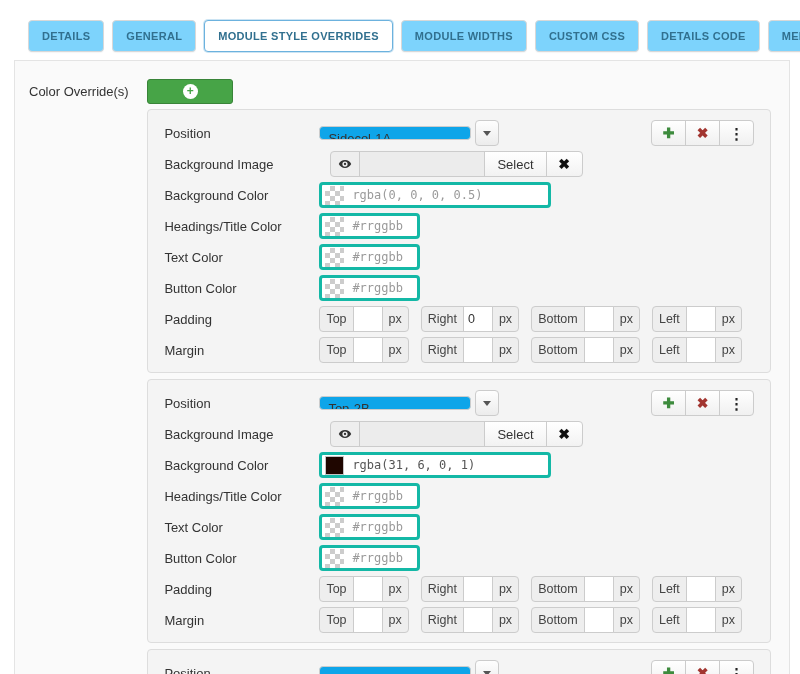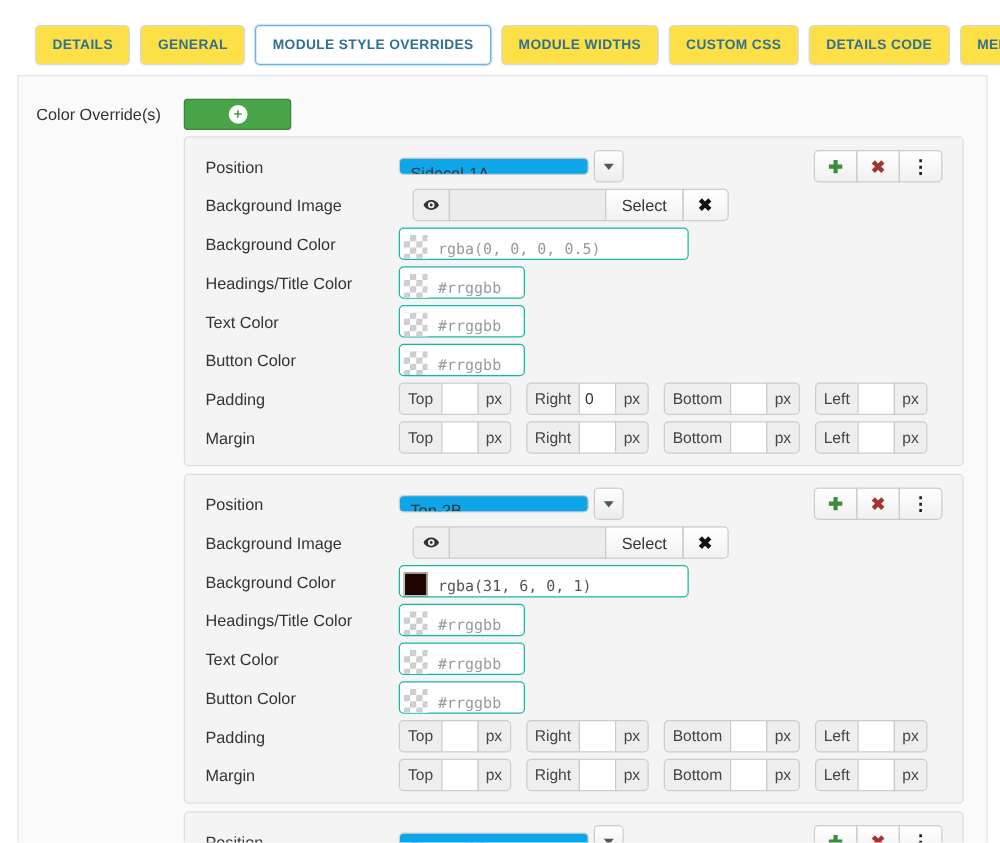--- a/index.html
+++ b/index.html
@@ -4,21 +4,21 @@
 <style>
   * { box-sizing: border-box; }
   html,body { margin:0; padding:0; }
   body {
     width:800px; height:674px; overflow:hidden; background:#fff;
     font-family:"Liberation Sans", sans-serif; font-size:13px; color:#333;
   }
   
   .tabbar { display:flex; gap:8px; padding:20px 10px 8px 28px; background:#fff; }
   .tab {
-    border:1px solid #d8d8d8; border-radius:4px; background:#fde047; color:#31708f;
+    border:1px solid #d8d8d8; border-radius:4px; background:#7dd3fc; color:#31708f;
     font-size:11px; font-weight:bold; letter-spacing:.3px; padding:9px 13px;
     cursor:pointer; white-space:nowrap; box-shadow:0 1px 1px rgba(0,0,0,.04);
   }
   .tab.active { background:#fff; border-color:#6cb2de; box-shadow:0 0 0 1px rgba(108,178,222,.35); }
   
   .content {
     margin:0 10px 0 14px; width:776px; height:620px;
     background:#fafafa; border:1px solid #e4e4e4; border-bottom:none;
     padding:18px 9px 0 14px; overflow:hidden;
   }
@@ -74,22 +74,22 @@
   .ig .addon { background:#eee; color:#333; display:flex; align-items:center; justify-content:center; }
   .eye-addon { width:30px; cursor:pointer; }
   .img-input { width:126px; background:#ececec; border:1px solid #ccc; padding:0 6px;
     font-family:"Liberation Sans",sans-serif; font-size:13px; color:#555; }
   .btn-plain { background:linear-gradient(#fff,#f2f2f2); color:#333; padding:0 12px;
     font-size:13px; cursor:pointer; display:flex; align-items:center; font-family:"Liberation Sans",sans-serif; }
   .btn-clear { width:37px; background:linear-gradient(#fff,#f2f2f2); cursor:pointer;
     display:flex; align-items:center; justify-content:center; color:#111; font-weight:bold; font-size:14px; }
   
   .color-input {
-    height:26px; background:#fff; border:1px solid #14b8a6; border-radius:4px;
-    display:inline-flex; align-items:flex-end; padding:0 4px 0 3px;
+    height:26px; background:#fff; border:3px solid #14b8a6; border-radius:4px;
+    display:inline-flex; align-items:center; padding:0 4px 0 3px;
   }
   .color-input.wide { width:232px; }
   .color-input.narrow { width:101px; }
   .swatch { width:19px; height:19px; flex:none; margin-right:6px; border:1px solid #c4c4c4; }
   .swatch.checker {
     border:none; background-color:#fff;
     background-image:linear-gradient(45deg,#ccc 25%,transparent 25%,transparent 75%,#ccc 75%),
                      linear-gradient(45deg,#ccc 25%,#fff 25%,#fff 75%,#ccc 75%);
     background-size:10px 10px; background-position:0 0,5px 5px;
   }

